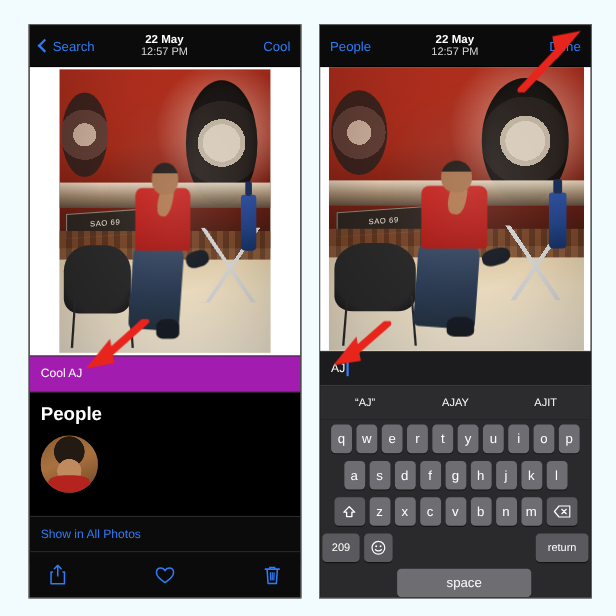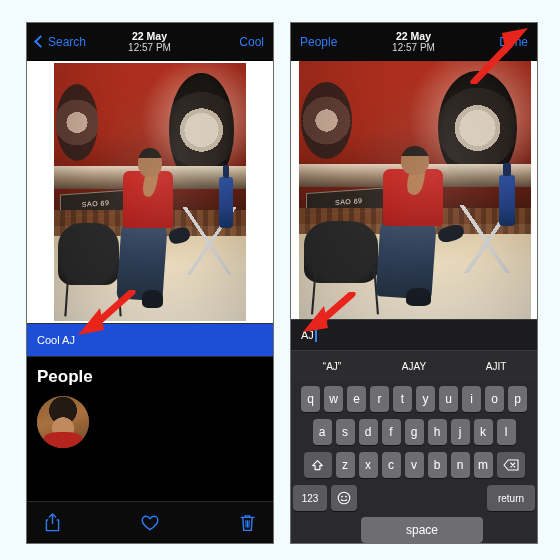--- a/index.html
+++ b/index.html
@@ -227,21 +227,21 @@
     transform: rotate(-16deg);
   }
   .scene .vignette {
     position: absolute; inset: 0;
     background: radial-gradient(ellipse at 55% 42%, rgba(255,255,255,0.10) 0%, rgba(0,0,0,0.0) 45%, rgba(0,0,0,0.22) 100%);
   }
 
   
   .title-field {
     height: 34px;
-    background: #1d4ed8;
+    background: #a21caf;
     display: flex;
     align-items: center;
     padding: 0 10px;
     box-sizing: border-box;
     border-top: 1px solid #2d2d2f;
     border-bottom: 1px solid #2d2d2f;
   }
   .title-field span {
     color: #ffffff;
     font-size: 11px;
@@ -436,20 +436,23 @@
     </div>
 
     <div class="people-block">
       <div class="people-label">People</div>
       <div class="avatar">
         <div class="face"></div>
         <div class="shirt"></div>
       </div>
     </div>
 
+    <div class="show-all">
+      <span>Show in All Photos</span>
+    </div>
 
     <div class="gap-black"></div>
 
     <div class="toolbar">
       <div>
         <svg width="15" height="19" viewBox="0 0 15 19">
           <path d="M7.5 1 L7.5 11" stroke="#2f7cf6" stroke-width="1.4" fill="none"></path>
           <path d="M4.4 4 L7.5 1 L10.6 4" stroke="#2f7cf6" stroke-width="1.4" fill="none" stroke-linecap="round" stroke-linejoin="round"></path>
           <path d="M3.2 7 L1.4 7 L1.4 17.6 L13.6 17.6 L13.6 7 L11.8 7" stroke="#2f7cf6" stroke-width="1.4" fill="none" stroke-linejoin="round"></path>
         </svg>
@@ -558,21 +561,21 @@
         <div class="key">m</div>
         <div class="key wide">
           <svg width="16" height="12" viewBox="0 0 16 12">
             <path d="M5.2 1 L15 1 L15 11 L5.2 11 L1 6 Z" fill="none" stroke="#ffffff" stroke-width="1.1" stroke-linejoin="round"></path>
             <path d="M7.8 4 L11.8 8 M11.8 4 L7.8 8" stroke="#ffffff" stroke-width="1.1" stroke-linecap="round"></path>
           </svg>
         </div>
       </div>
 
       <div class="krow r4">
-        <div class="key k123">123</div>
+        <div class="key k123">209</div>
         <div class="key kemoji">
           <svg width="14" height="14" viewBox="0 0 14 14">
             <circle cx="7" cy="7" r="5.8" fill="none" stroke="#ffffff" stroke-width="1.1"></circle>
             <circle cx="5" cy="5.6" r="0.9" fill="#ffffff"></circle>
             <circle cx="9" cy="5.6" r="0.9" fill="#ffffff"></circle>
             <path d="M4.3 8.6 C5.3 10.2 8.7 10.2 9.7 8.6" fill="none" stroke="#ffffff" stroke-width="1.1" stroke-linecap="round"></path>
           </svg>
         </div>
         <div class="key kspace">space</div>
         <div class="key kreturn">return</div>

